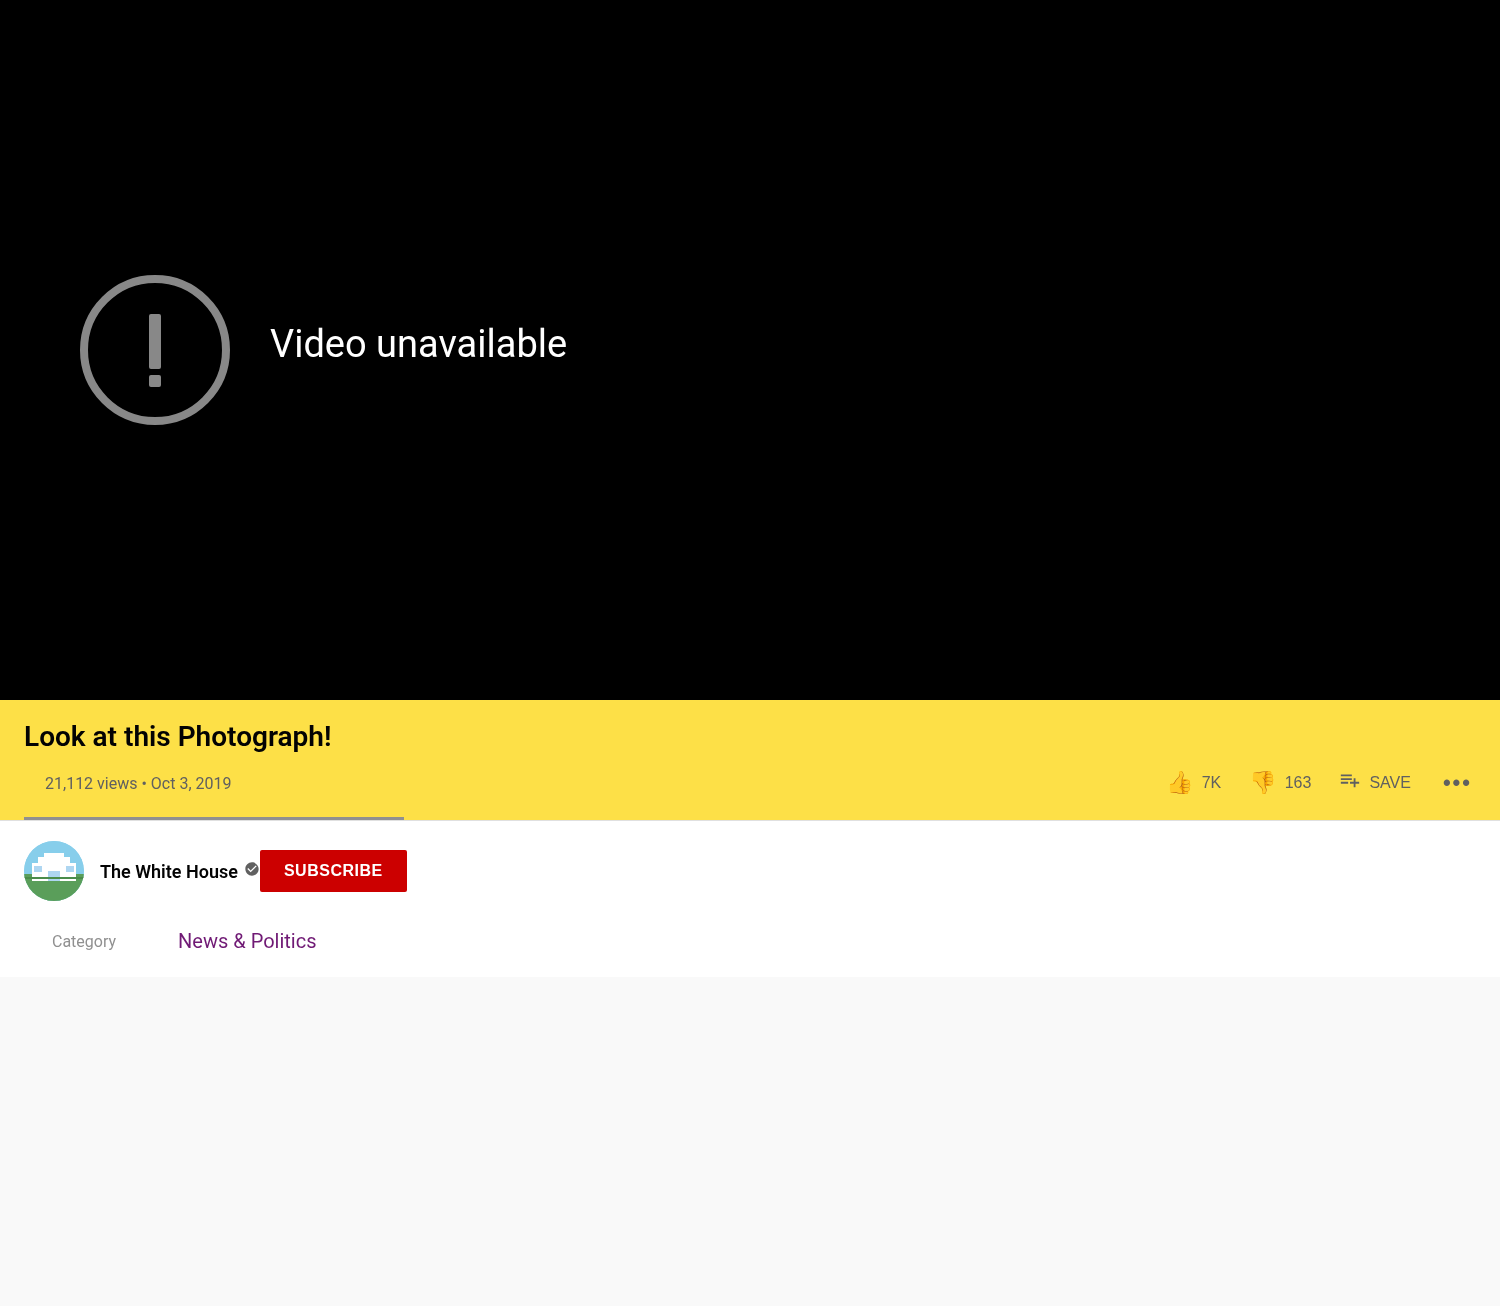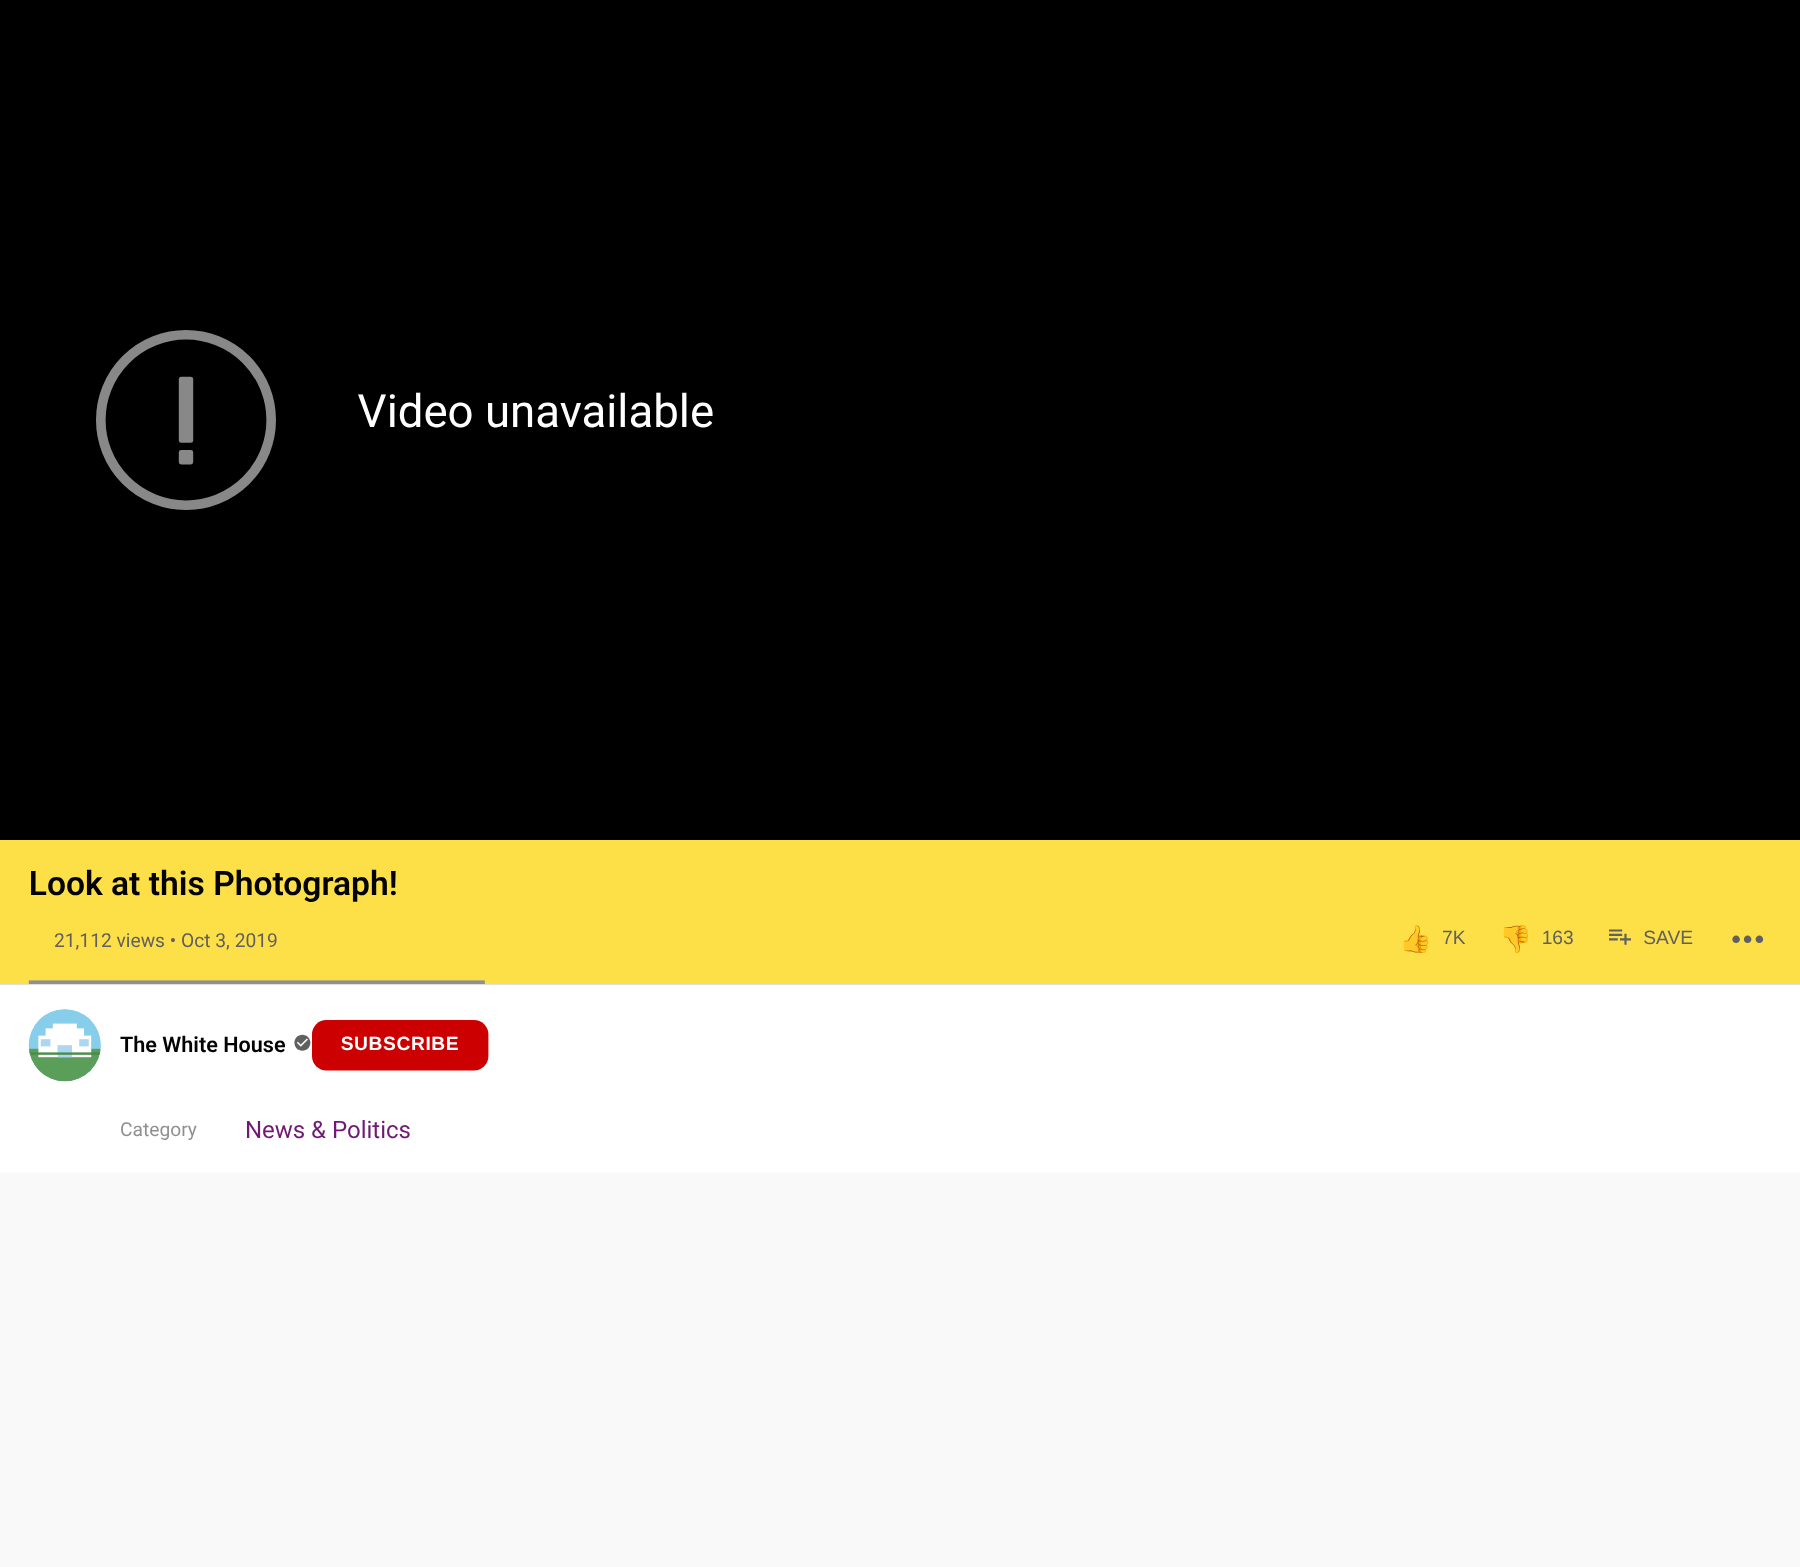--- a/index.html
+++ b/index.html
@@ -16,21 +16,20 @@
     }
 
     .video-container {
       width: 100%;
       background-color: #000;
       height: 700px;
       display: flex;
       align-items: center;
       justify-content: flex-start;
       padding-left: 80px;
-      gap: 28px;
     }
 
     .error-icon {
       width: 150px;
       height: 150px;
       border-radius: 50%;
       border: 8px solid #888;
       display: flex;
       align-items: center;
       justify-content: center;
@@ -182,30 +181,30 @@
 
     .subscribe-btn {
       background: #cc0000;
       color: #fff;
       border: none;
       padding: 12px 24px;
       font-size: 16px;
       font-weight: 700;
       letter-spacing: 0.5px;
       cursor: pointer;
-      border-radius: 12px;
+      border-radius: 2px;
       text-transform: uppercase;
     }
 
     .category-section {
       background: #fff;
-      padding: 8px 24px 24px 100px;
-      display: flex;
-      align-items: center;
-      gap: 40px;
+      padding: 8px 24px 24px 52px;
+      display: flex;
+      align-items: center;
+      gap: 62px;
     }
 
     .category-label {
       font-size: 16px;
       color: #909090;
     }
 
     .category-value {
       font-size: 20px;
       color: #701a75;

